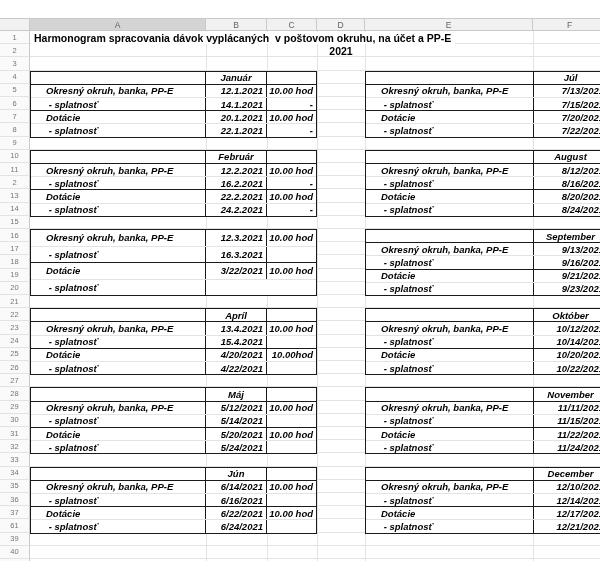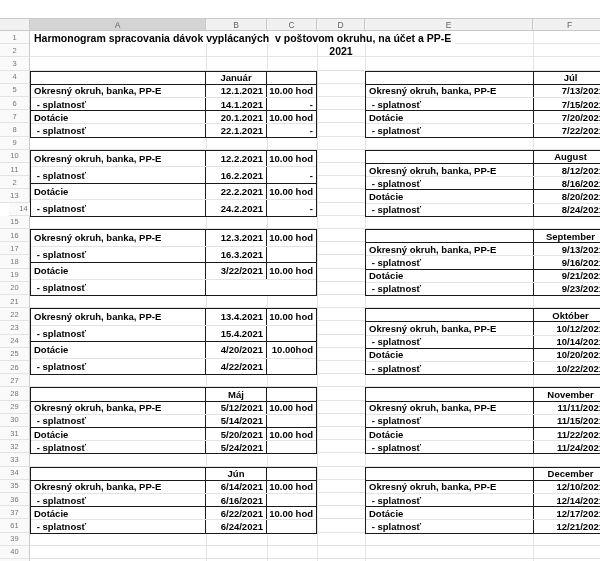--- a/index.html
+++ b/index.html
@@ -36,29 +36,29 @@
   .year-cell{
     position:absolute;left:317px;top:44.6px;width:48px;height:13px;line-height:13px;z-index:3;
     text-align:center;font-size:10.5px;font-weight:bold;
   }
   
   .mtable{
     position:absolute;box-sizing:border-box;height:67px;z-index:4;background:#fff;
     border:1px solid #1a1a1a;display:flex;flex-direction:column;
   }
   .mtable.right{border-right:none;}
-  .trow{display:flex;flex:1;box-sizing:border-box;min-height:0;}
+  .trow{display:flex;flex:1;box-sizing:border-box;min-height:0;font-style:italic;}
   .trow.sep-dark{border-bottom:1px solid #1a1a1a;}
   .trow.sep-light{border-bottom:1px solid #e3e3e3;}
   .tc{
     box-sizing:border-box;display:flex;align-items:center;overflow:hidden;
     font-size:9.5px;font-weight:bold;line-height:11px;
   }
   .tc.vb{border-right:1px solid #1a1a1a;}
-  .tc.label{justify-content:flex-start;padding-left:3px;white-space:pre;}
+  .tc.label{justify-content:flex-start;padding-left:15px;white-space:pre;}
   .tc.val{justify-content:flex-end;padding-right:3px;white-space:pre;}
   .tc.month{justify-content:center;text-align:center;}
 </style>
 </head>
 <body>
 
 <div class="sheet">
   <div class="corner"></div>
   <div id="colHeaders">
       <div class="colh sel" style="left: 30px; width: 176px;">A</div>
@@ -75,21 +75,21 @@
       <div class="gutrow" style="top: 70.6px; height: 13.2px;">4</div>
       <div class="gutrow" style="top: 83.8px; height: 13.2px;">5</div>
       <div class="gutrow" style="top: 97px; height: 13.2px;">6</div>
       <div class="gutrow" style="top: 110.2px; height: 13.2px;">7</div>
       <div class="gutrow" style="top: 123.4px; height: 13.2px;">8</div>
       <div class="gutrow" style="top: 136.6px; height: 13.2px;">9</div>
       <div class="gutrow" style="top: 149.8px; height: 13.2px;">10</div>
       <div class="gutrow" style="top: 163px; height: 13.2px;">11</div>
       <div class="gutrow" style="top: 176.2px; height: 13.2px;">2</div>
       <div class="gutrow" style="top: 189.4px; height: 13.2px;">13</div>
-      <div class="gutrow" style="top: 202.6px; height: 13.2px; margin-left: 9px;">14</div>
+      <div class="gutrow" style="top: 202.6px; height: 13.2px;">14</div>
       <div class="gutrow" style="top: 215.8px; height: 13.2px;">15</div>
       <div class="gutrow" style="top: 229px; height: 13.2px;">16</div>
       <div class="gutrow" style="top: 242.2px; height: 13.2px;">17</div>
       <div class="gutrow" style="top: 255.4px; height: 13.2px;">18</div>
       <div class="gutrow" style="top: 268.6px; height: 13.2px;">19</div>
       <div class="gutrow" style="top: 281.8px; height: 13.2px;">20</div>
       <div class="gutrow" style="top: 295px; height: 13.2px;">21</div>
       <div class="gutrow" style="top: 308.2px; height: 13.2px;">22</div>
       <div class="gutrow" style="top: 321.4px; height: 13.2px;">23</div>
       <div class="gutrow" style="top: 334.6px; height: 13.2px;">24</div>
@@ -143,20 +143,25 @@
           <div class="tc val vb" style="width: 61px;">20.1.2021</div>
           <div class="tc val" style="width: 49px;">10.00 hod</div>
         </div>
         <div class="trow">
           <div class="tc label vb" style="width: 175px;"> - splatnosť</div>
           <div class="tc val vb" style="width: 61px;">22.1.2021</div>
           <div class="tc val" style="width: 49px;">-</div>
         </div>
       </div>
       <div class="mtable left" style="top: 149.8px; left: 30px; width: 287px;">
+        <div class="trow sep-dark">
+          <div class="tc vb" style="width: 175px;"></div>
+          <div class="tc month vb" style="width: 61px;">Február</div>
+          <div class="tc " style="width: 49px;"></div>
+        </div>
         <div class="trow sep-light">
           <div class="tc label vb" style="width: 175px;">Okresný okruh, banka, PP-E</div>
           <div class="tc val vb" style="width: 61px;">12.2.2021</div>
           <div class="tc val" style="width: 49px;">10.00 hod</div>
         </div>
         <div class="trow sep-dark">
           <div class="tc label vb" style="width: 175px;"> - splatnosť</div>
           <div class="tc val vb" style="width: 61px;">16.2.2021</div>
           <div class="tc val" style="width: 49px;">-</div>
         </div>
@@ -187,20 +192,25 @@
           <div class="tc val vb" style="width: 61px;">3/22/2021</div>
           <div class="tc val" style="width: 49px;">10.00 hod</div>
         </div>
         <div class="trow">
           <div class="tc label vb" style="width: 175px;"> - splatnosť</div>
           <div class="tc val vb" style="width: 61px; margin-top: 48px;">3/24/2021</div>
           <div class="tc val" style="width: 49px;"></div>
         </div>
       </div>
       <div class="mtable left" style="top: 308.2px; left: 30px; width: 287px;">
+        <div class="trow sep-dark">
+          <div class="tc vb" style="width: 175px;"></div>
+          <div class="tc month vb" style="width: 61px;">Apríl</div>
+          <div class="tc " style="width: 49px;"></div>
+        </div>
         <div class="trow sep-light">
           <div class="tc label vb" style="width: 175px;">Okresný okruh, banka, PP-E</div>
           <div class="tc val vb" style="width: 61px;">13.4.2021</div>
           <div class="tc val" style="width: 49px;">10.00 hod</div>
         </div>
         <div class="trow sep-dark">
           <div class="tc label vb" style="width: 175px;"> - splatnosť</div>
           <div class="tc val vb" style="width: 61px;">15.4.2021</div>
           <div class="tc val" style="width: 49px;"></div>
         </div>

